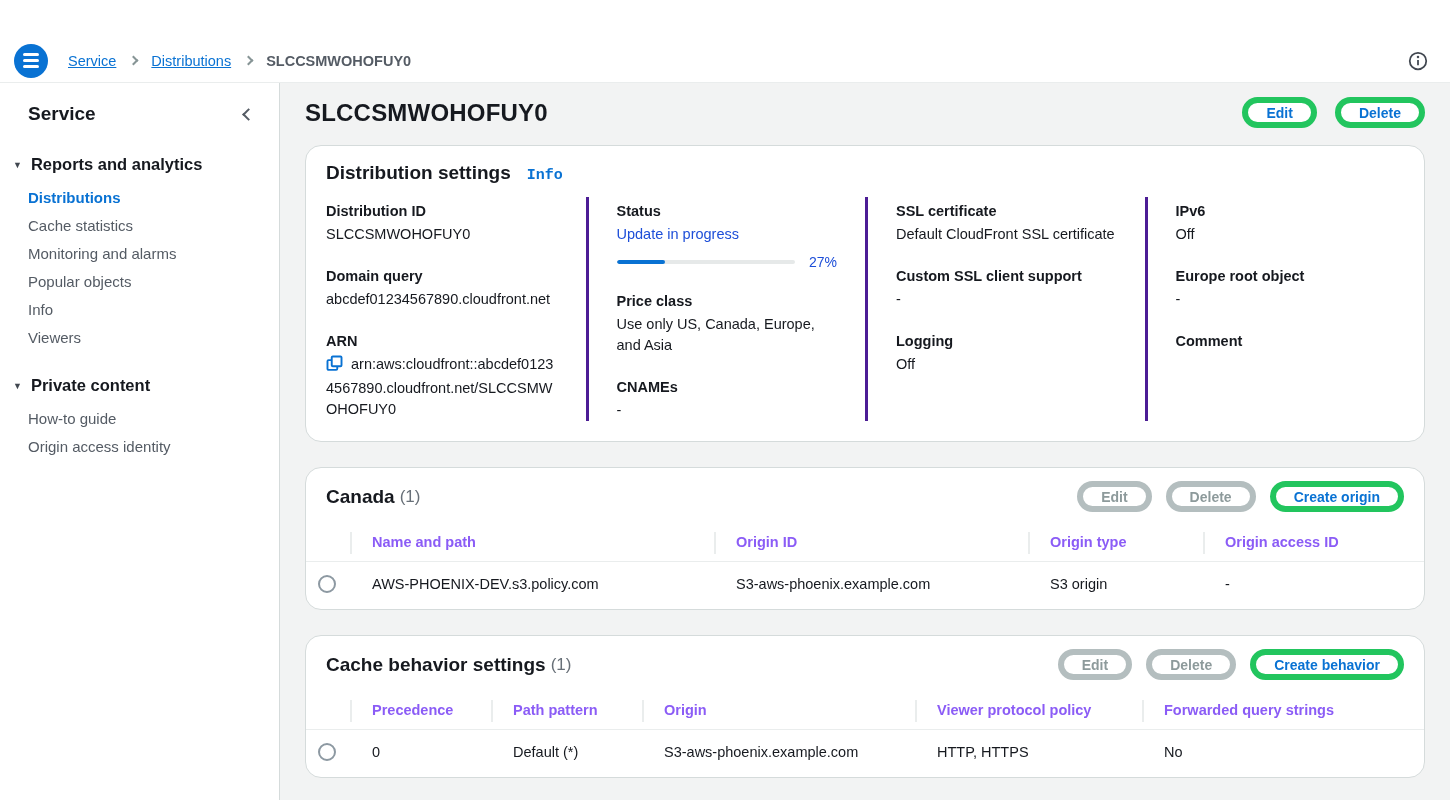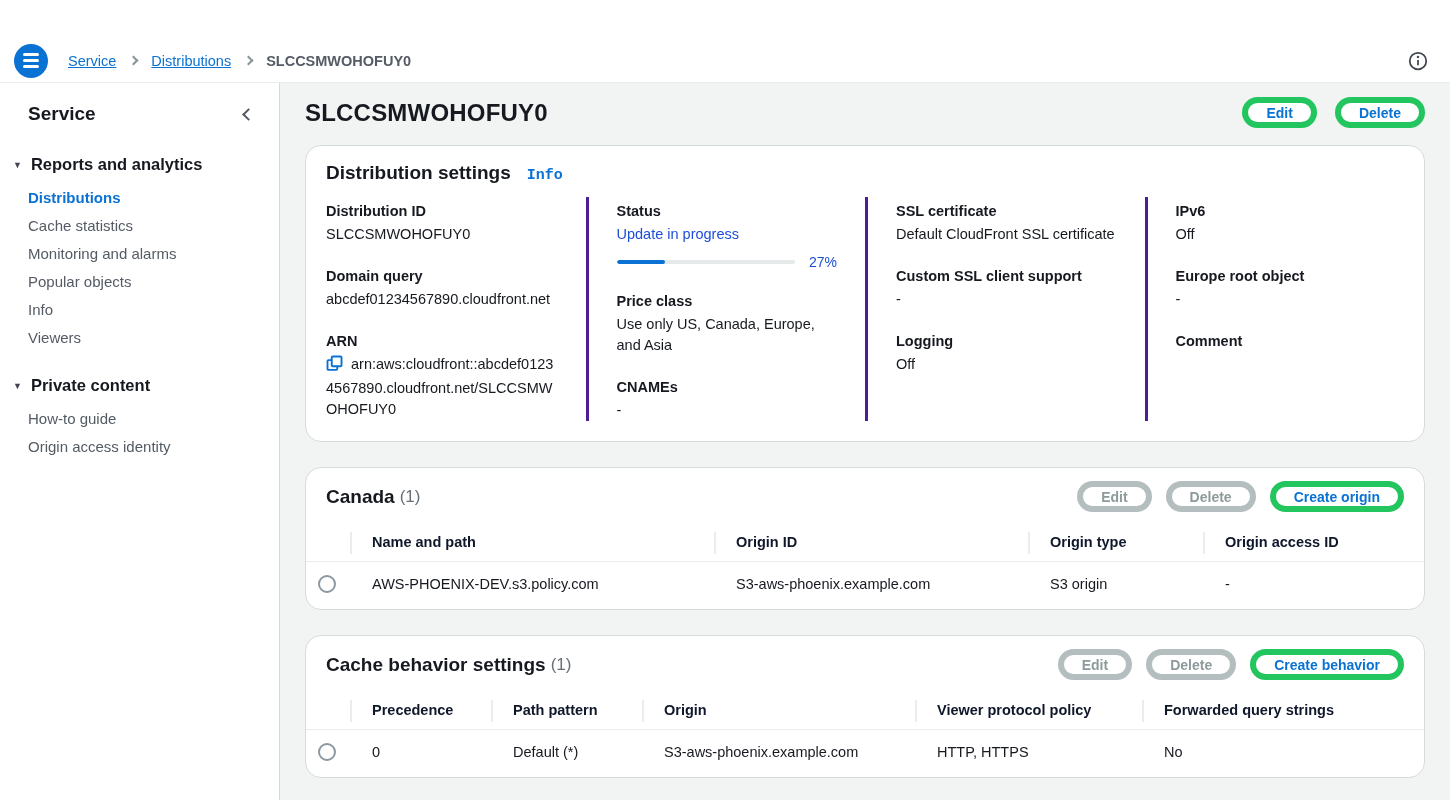--- a/index.html
+++ b/index.html
@@ -110,21 +110,21 @@
   .progress-row { display: flex; align-items: center; margin-top: 9px; }
   .progress-track { flex: 1; height: 4px; background: #e6e9e9; border-radius: 2px; overflow: hidden; }
   .progress-fill { height: 100%; background: #0972d3; border-radius: 2px; width: 0; }
   .progress-label { margin-left: 14px; font-size: 14px; color: #1d4ed8; flex: 0 0 auto; }
   .arn-value { word-break: break-all; }
   .copy-icon { display: inline-block; vertical-align: -3px; margin-right: 8px; cursor: pointer; }
 
   
   table { width: 100%; border-collapse: collapse; table-layout: fixed; }
   th {
-    text-align: left; font-size: 14.5px; font-weight: bold; color: #0f172a;
+    text-align: left; font-size: 14.5px; font-weight: bold; color: #8b5cf6;
     padding: 9px 10px 11px 22px; border-bottom: 1px solid #eaeded; position: relative;
   }
   th.div::before {
     content: ""; position: absolute; left: 0; top: 50%; transform: translateY(-50%);
     width: 2px; height: 22px; background: #eaeded;
   }
   td { padding: 13px 10px 16px 22px; font-size: 14.5px; }
   th.sel-col, td.sel-col { padding-left: 12px; }
   .radio {
     display: inline-block; width: 18px; height: 18px; border-radius: 50%;

